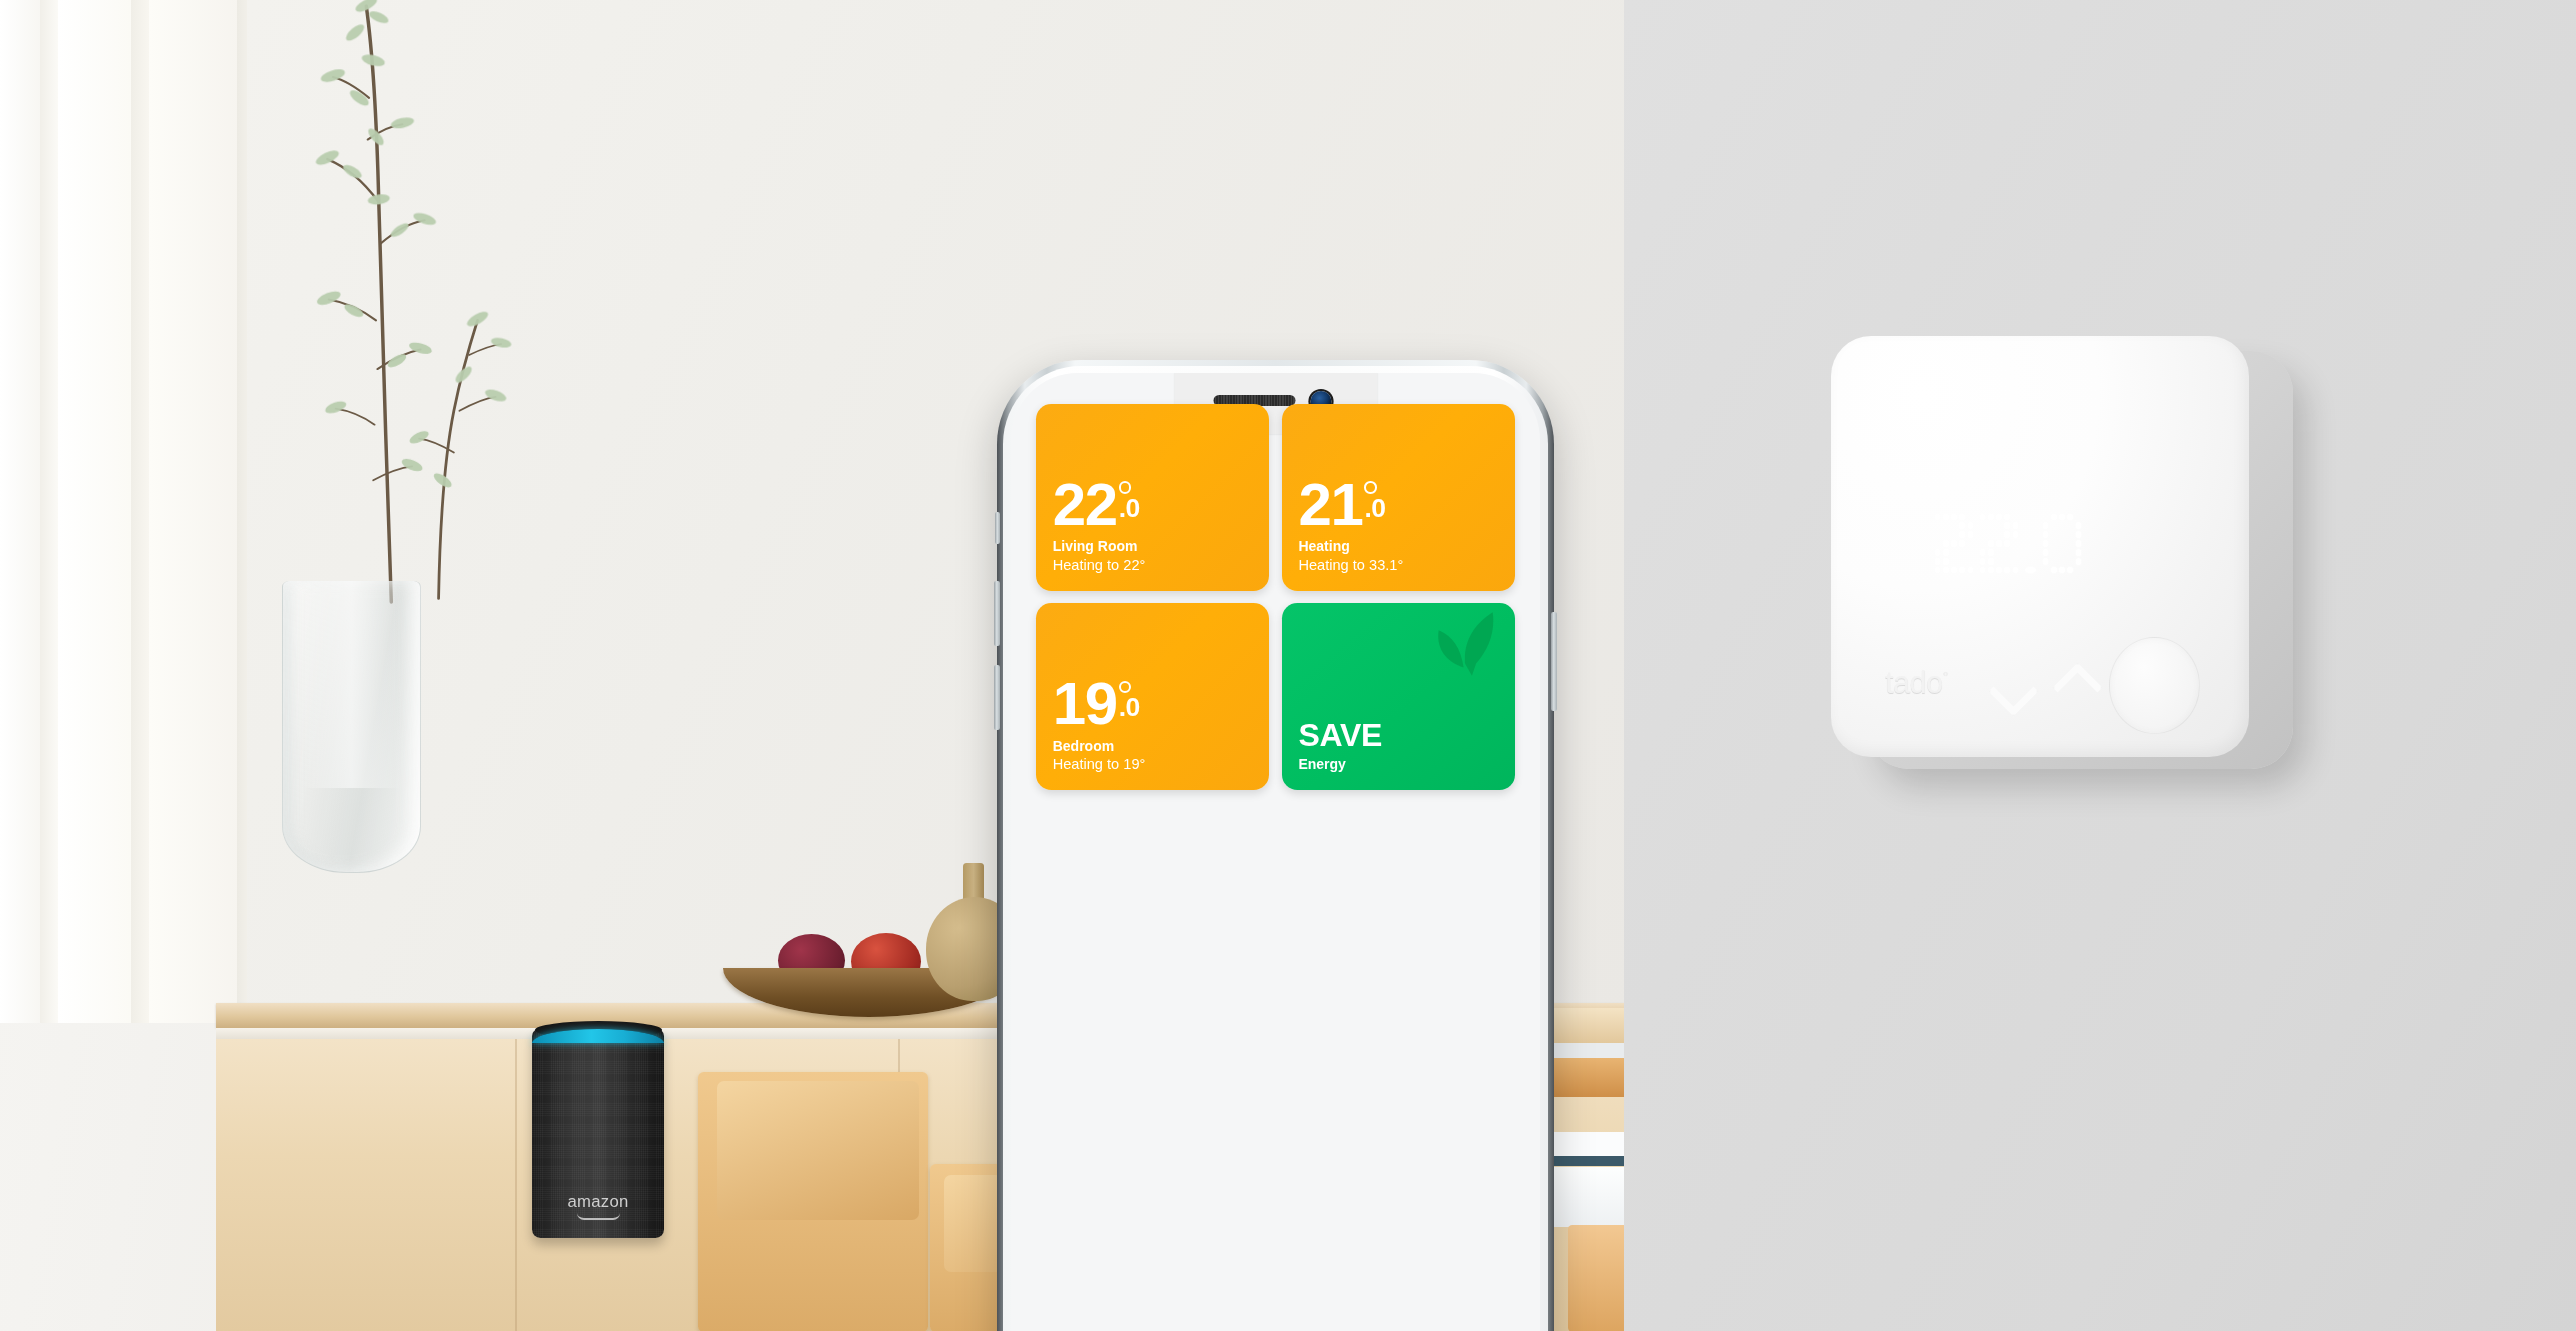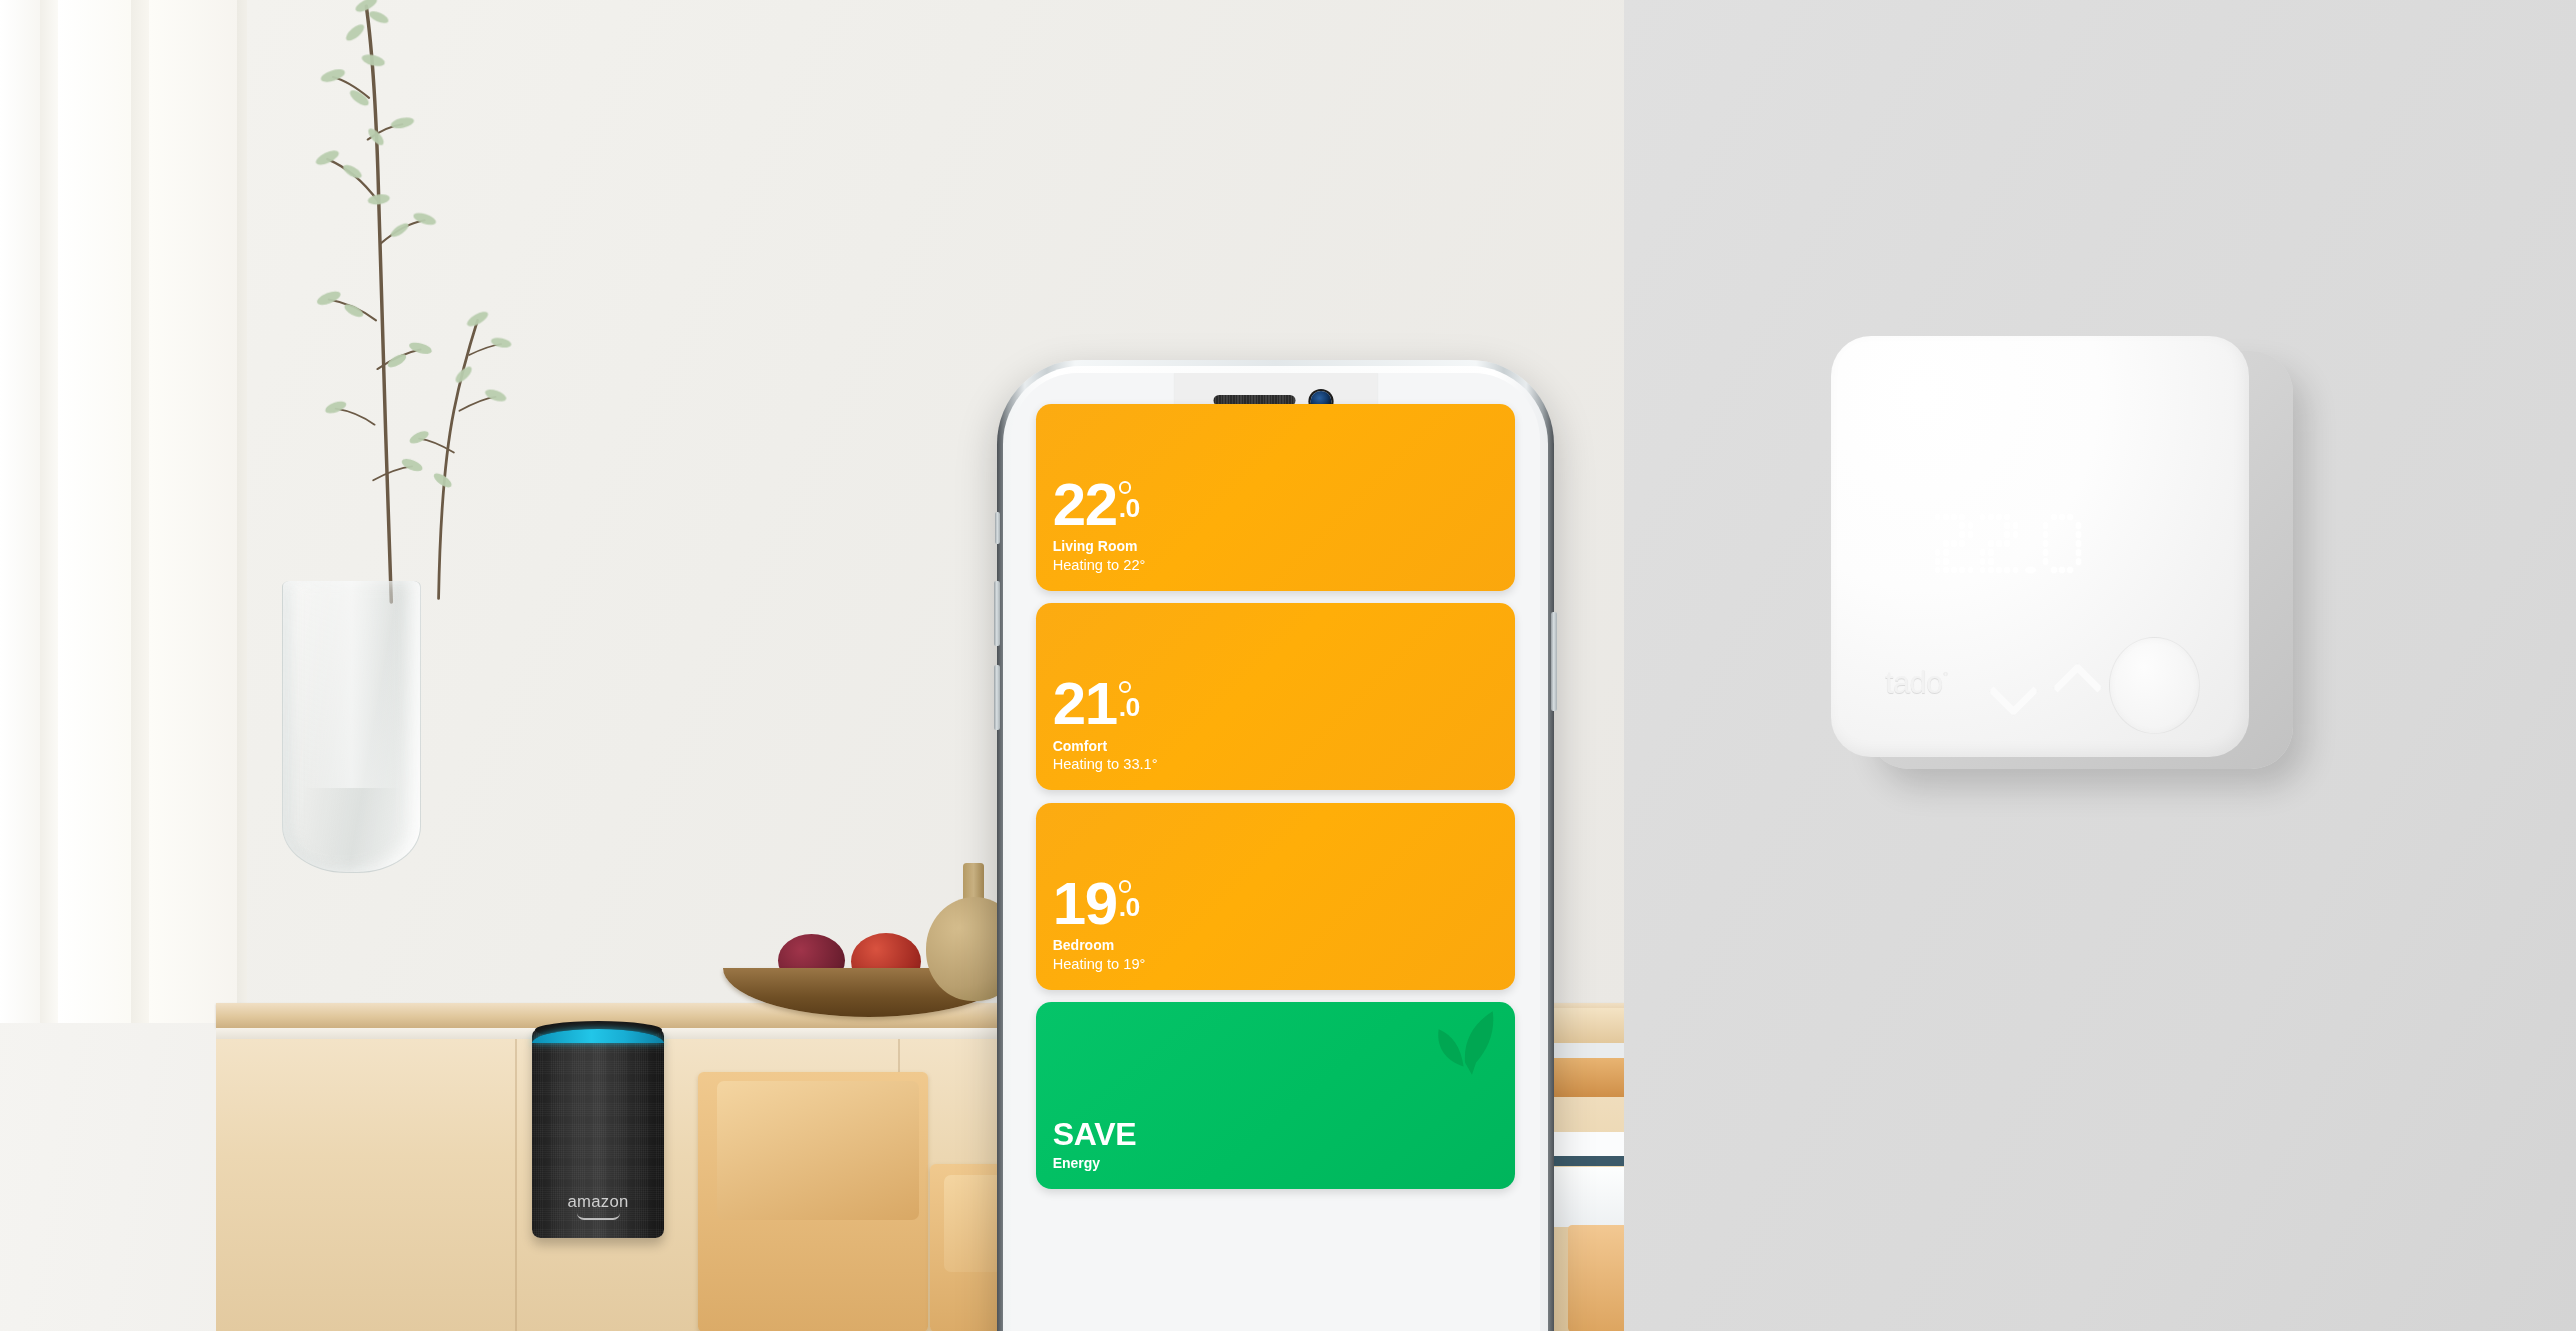--- a/index.html
+++ b/index.html
@@ -208,21 +208,21 @@
   #btn-vup   { left:-2.8px; top:221px; width:5.6px; height:65px; }
   #btn-vdown { left:-2.8px; top:305px; width:5.6px; height:65px; }
   #btn-power { right:-2.8px; top:252px; width:5.6px; height:99px; }
 
   
   #app { position:absolute; left:0; top:0; width:100%; height:100%; padding:0 25px; }
   #page-title {
     margin-top:125px; font-size:35px; font-weight:bold; color:#5b6169; letter-spacing:-0.3px;
   }
   #tiles {
-    margin-top:31px; display:grid; grid-template-columns:1fr; gap:12.5px;
+    margin-top:31px; display:grid; grid-template-columns:1fr 1fr; gap:12.5px;
   }
   .tile {
     position:relative; height:187px; border-radius:15.3px; overflow:hidden;
     box-shadow:0 3.5px 8.4px rgba(0,0,0,.12);
     display:flex; flex-direction:column; justify-content:flex-end;
     padding:0 16.7px 18px;
   }
   .tile.orange { background:linear-gradient(135deg,#fcab12 0%,#ffae08 45%,#fba70d 100%); }
   .tile.teal   { background:linear-gradient(140deg,#55bfc4 0%,#4cb8be 50%,#46adb3 100%); }
   .tile.blue   { background:linear-gradient(140deg,#4d8fc6 0%,#4385bf 55%,#3d79b2 100%); }
@@ -513,21 +513,21 @@
         </div>
 
         <div class="tile orange">
           <div class="temp-row">
             <span class="temp-int">21</span>
             <span class="temp-sup">
               <span class="deg-mark"></span>
               <span class="temp-dec">.0</span>
             </span>
           </div>
-          <div class="tile-name">Comfort</div>
+          <div class="tile-name">Heating</div>
           <div class="tile-sub">Heating to 33.1°</div>
         </div>
 
         <div class="tile orange">
           <div class="temp-row">
             <span class="temp-int">19</span>
             <span class="temp-sup">
               <span class="deg-mark"></span>
               <span class="temp-dec">.0</span>
             </span>

